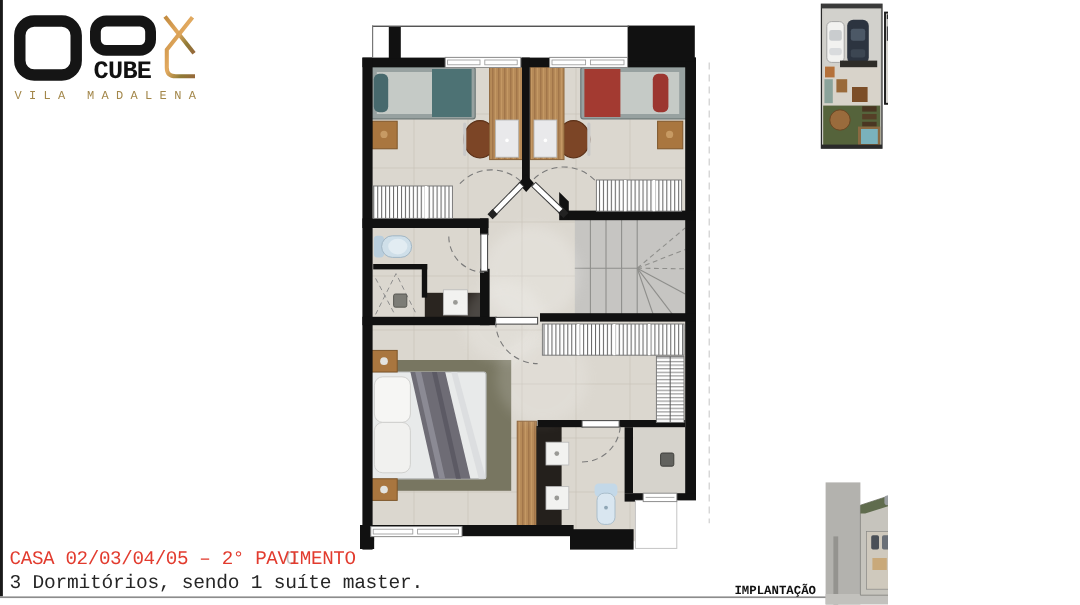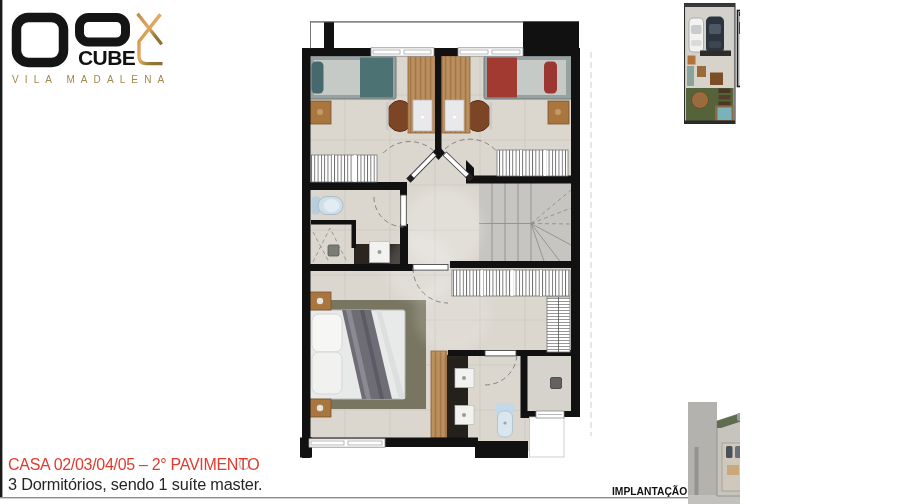--- a/index.html
+++ b/index.html
@@ -1,17 +1,17 @@
 <!DOCTYPE html>
 <html><head>
 <meta charset="utf-8">
 <style>
   html,body{margin:0;padding:0;background:#fff;}
   #page{position:relative;width:740px;height:504px;background:#fff;overflow:hidden;
-        font-family:Liberation Sans, sans-serif;}
+        font-family:Liberation Mono, monospace;}
   svg{position:absolute;left:0;top:0;}
 </style>
 </head>
 <body>
 <div id="page">
 <svg width="900" height="504" viewBox="0 0 900 504">
 <defs>
   <linearGradient id="gold" x1="0" y1="0" x2="1" y2="1">
     <stop offset="0" stop-color="#c28a3e"></stop>
     <stop offset="0.45" stop-color="#e3aa60"></stop>

